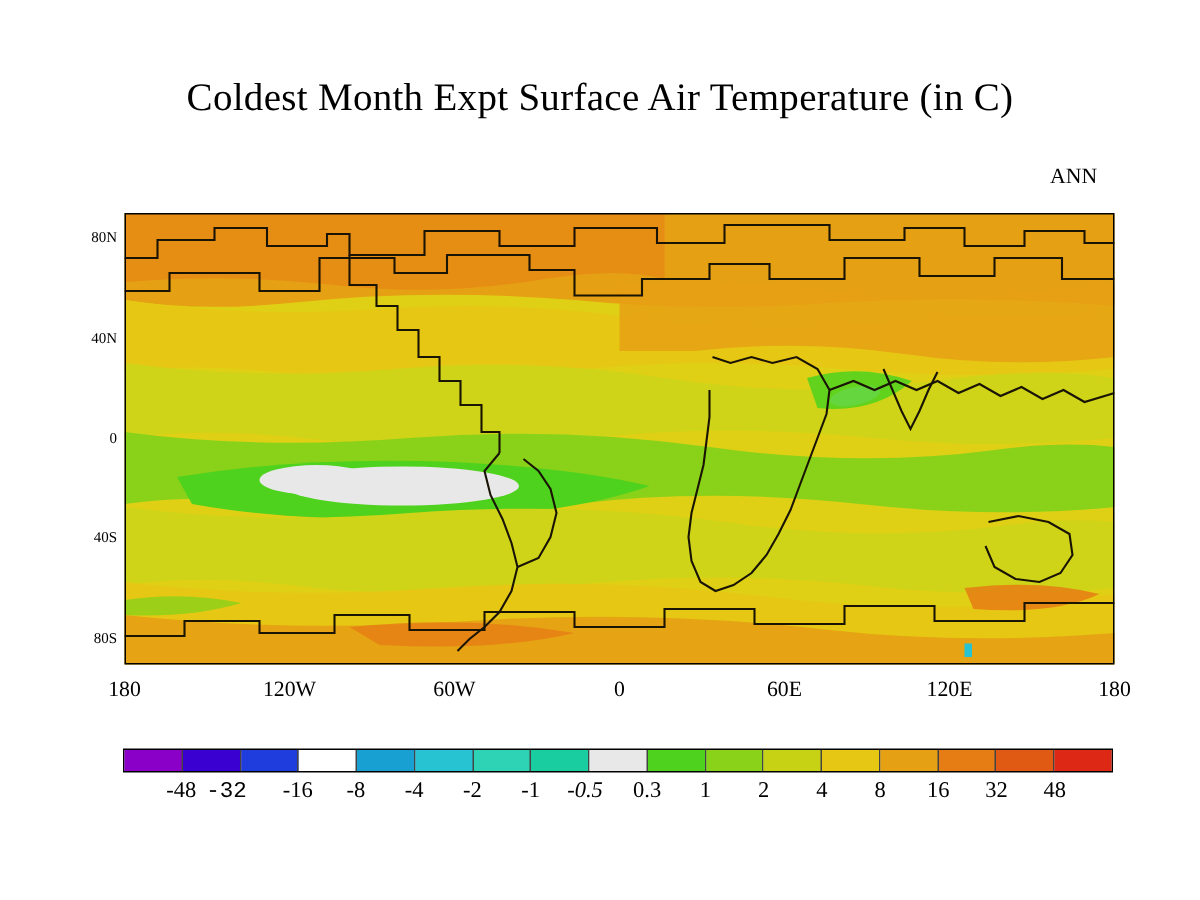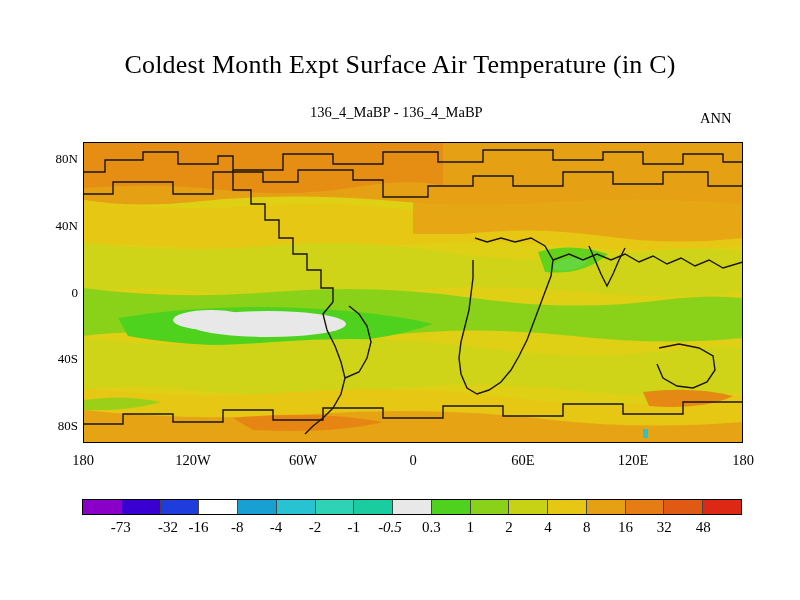--- a/index.html
+++ b/index.html
@@ -27,41 +27,40 @@
   #plot .frame{position:absolute;inset:0;border:1px solid #000;box-sizing:border-box;}
   #mapsvg{position:absolute;inset:0;width:100%;height:100%;display:block;}
   .ytick{width:6px;height:1px;left:83px;}
   .ytick.major{width:9px;}
   .ytick.r{left:auto;right:57px;}
   .xtick{height:6px;width:1px;top:429px;}
   .xtick.major{height:9px;top:426px;}
   .xtick.t{top:142px;}
   .xtick.t.major{top:142px;}
 
-  .ylab{position:absolute;right:722px;font-size:13px;color:#000;
+  .ylab{position:absolute;right:722px;font-size:10px;color:#000;
         text-align:right;transform:translateY(-50%);white-space:nowrap;}
   .xlab{position:absolute;top:452px;font-size:14.5px;color:#000;
         transform:translateX(-50%);white-space:nowrap;}
 
   
   #cbar{position:absolute;left:82px;top:499px;width:660px;height:16px;
         border:1px solid #000;box-sizing:border-box;display:flex;}
   #cbar .cell{flex:1 1 0;height:100%;border-right:1px solid #444;box-sizing:border-box;}
   #cbar .cell:last-child{border-right:none;}
   .cblab{position:absolute;top:519px;font-size:15px;color:#000;
          transform:translateX(-50%);white-space:nowrap;}
 </style>
 </head>
 <body>
 
 <div id="root">
 
   <div class="title">Coldest Month Expt Surface Air Temperature (in C)</div>
 
-  <div class="hdr hdr-case">136_4_MaBP - 136_4_MaBP</div>
   <div class="hdr hdr-ann">ANN</div>
 
   <div id="plot">
     <svg id="mapsvg" viewBox="0 0 660 301" preserveAspectRatio="none">
         <rect x="0" y="0" width="660" height="301" fill="#dfd015"></rect>
         <path d="M0,0 H660 V62 Q560,54 470,60 Q380,66 300,58 Q200,50 110,60 Q50,66 0,58 Z" fill="#e6a014"></path>
         <path d="M0,46 Q70,40 140,48 Q210,56 280,44 Q330,36 360,44 L360,0 L0,0 Z" fill="#e67d14" opacity=".55"></path>
         <path d="M0,58 Q80,70 170,64 Q260,58 340,70 Q430,82 520,72 Q600,64 660,72 L660,104 Q570,112 480,104 Q380,95 290,106 Q190,117 100,106 Q45,100 0,106 Z" fill="#e6c814"></path>
         <path d="M330,48 Q400,42 470,52 Q540,62 610,52 L660,48 L660,96 Q590,104 520,94 Q450,84 380,92 L330,92 Z" fill="#e6a014" opacity=".85"></path>
         <path d="M0,100 Q90,112 180,104 Q270,96 360,110 Q450,124 540,112 Q610,102 660,110 L660,150 Q580,158 500,150 Q400,140 310,150 Q210,161 120,150 Q55,143 0,150 Z" fill="#cfd418"></path>
@@ -232,22 +231,22 @@
       <div class="cell" style="background: rgb(78, 210, 30);"></div>
       <div class="cell" style="background: rgb(138, 210, 25);"></div>
       <div class="cell" style="background: rgb(200, 210, 20);"></div>
       <div class="cell" style="background: rgb(230, 200, 20);"></div>
       <div class="cell" style="background: rgb(230, 160, 20);"></div>
       <div class="cell" style="background: rgb(230, 125, 20);"></div>
       <div class="cell" style="background: rgb(224, 90, 20);"></div>
       <div class="cell" style="background: rgb(220, 40, 20);"></div>
     </div>
   <div id="cblabels">
-      <div class="cblab" style="left: 120.824px;">-73</div>
-      <div class="cblab" style="left: 168px;">-32</div>
+      <div class="cblab" style="left: 120.824px;">-48</div>
+      <div class="cblab" style="left: 151px; font-family: Liberation Mono, monospace;">-32</div>
       <div class="cblab" style="left: 198.471px;">-16</div>
       <div class="cblab" style="left: 237.294px;">-8</div>
       <div class="cblab" style="left: 276.118px;">-4</div>
       <div class="cblab" style="left: 314.941px;">-2</div>
       <div class="cblab" style="left: 353.765px;">-1</div>
       <div class="cblab" style="left: 390px; font-style: italic;">-0.5</div>
       <div class="cblab" style="left: 431.412px;">0.3</div>
       <div class="cblab" style="left: 470.235px;">1</div>
       <div class="cblab" style="left: 509.059px;">2</div>
       <div class="cblab" style="left: 547.882px;">4</div>

